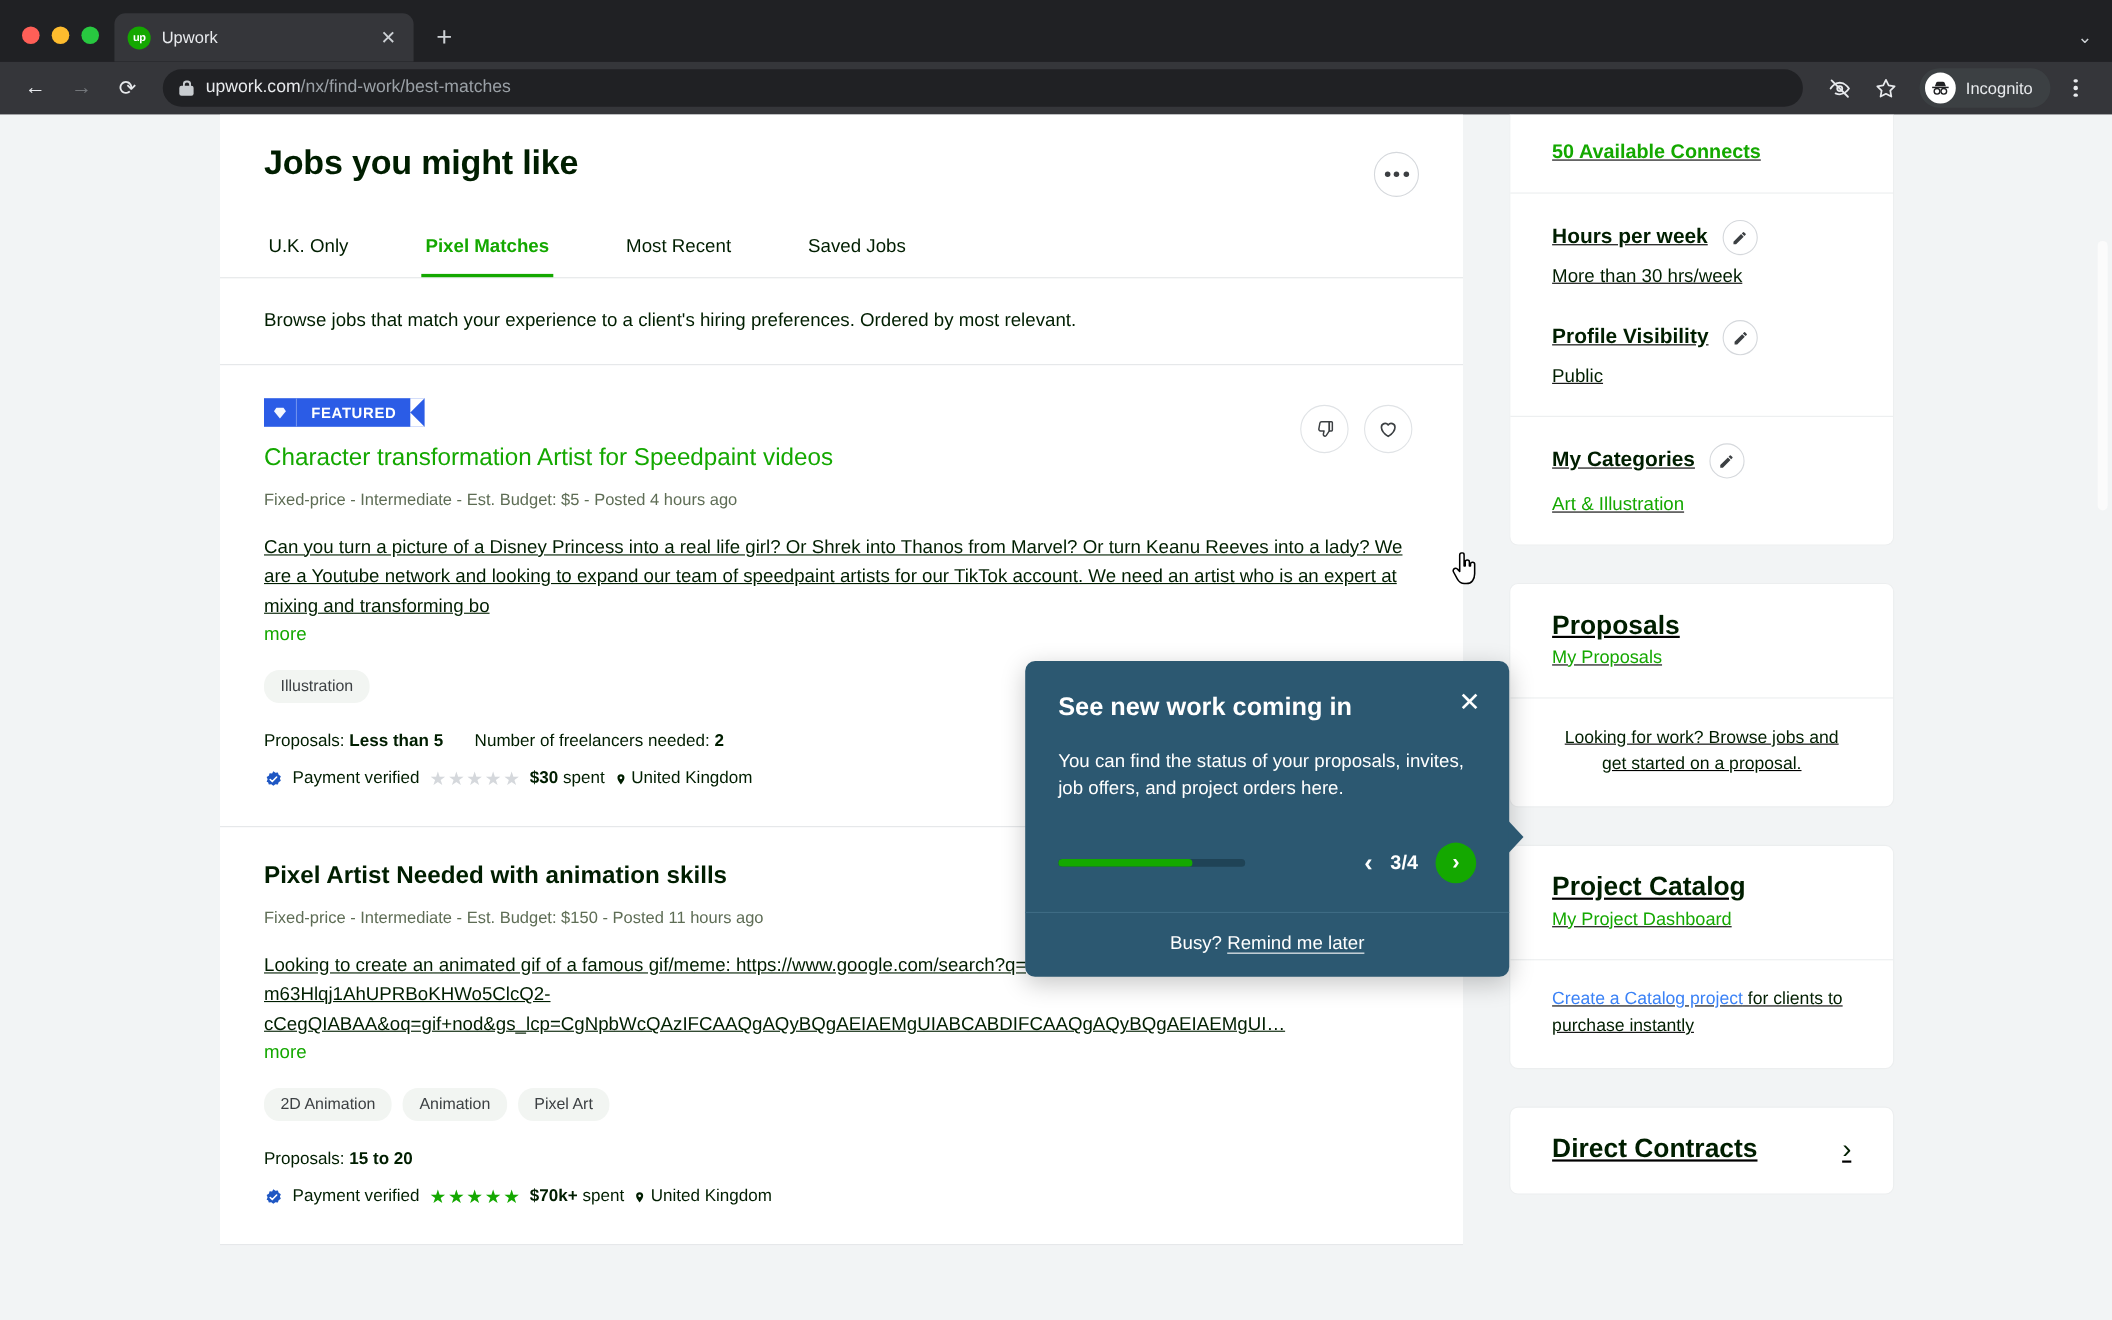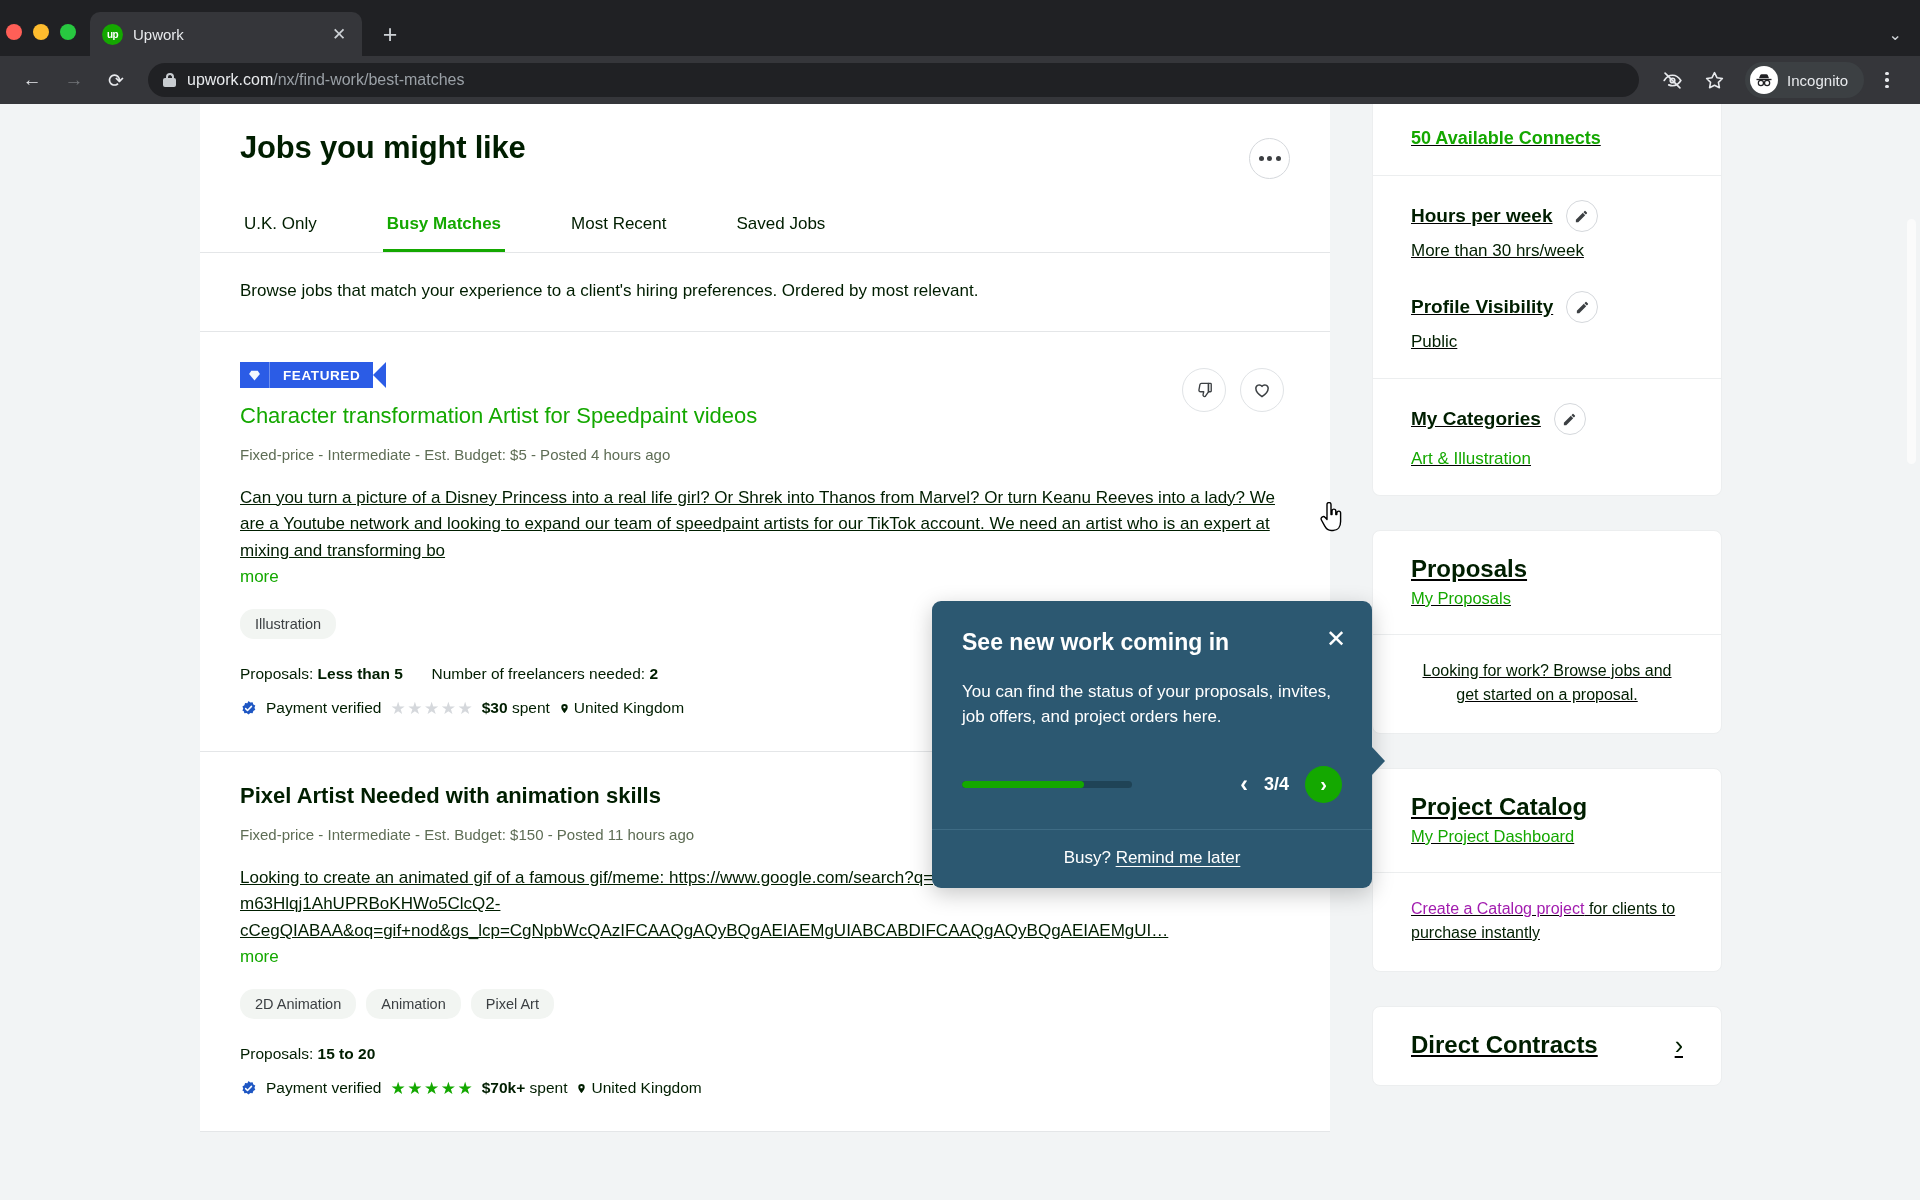--- a/index.html
+++ b/index.html
@@ -8,21 +8,21 @@
     overflow: hidden;
     font-family: "Liberation Sans", sans-serif;
     background: #202124;
   }
 
   
   #browser { width: 1920px; height: 1200px; position: relative; background: #202124; }
 
   .tabstrip {
     height: 56px; background: #202124;
-    display: flex; align-items: flex-end; position: relative;
+    display: flex; align-items: flex-end; padding-left: 14px; position: relative;
   }
   .traffic { display: flex; align-items: center; gap: 11px; padding: 0 14px 16px 6px; }
   .dot { width: 16px; height: 16px; border-radius: 50%; }
   .dot.red { background: #ff5f57; }
   .dot.yellow { background: #febc2e; }
   .dot.green { background: #28c840; }
 
   .tab {
     height: 44px; width: 272px; background: #35363a; border-radius: 10px 10px 0 0;
     display: flex; align-items: center; padding: 0 12px; gap: 10px; position: relative;
@@ -156,21 +156,21 @@
   .pencil {
     width: 32px; height: 32px; border-radius:50%; border:1px solid #d5d8dc; background:#fff;
     display:flex; align-items:center; justify-content:center;
   }
   .svalue { font-size: 17px; color: #001e00; }
   .slink { font-size: 17px; color:#14a800; }
   .sec-title { font-size: 24px; font-weight: 700; color:#001e00; margin-bottom: 6px; }
   .sec-sub { font-size: 16.5px; color:#14a800; }
   .sec-body { font-size: 16px; color:#001e00; line-height:1.5; text-align:center; }
   .sec-body.left { text-align:left; }
-  .sec-body .glink { color:#a21caf; }
+  .sec-body .glink { color:#3b82f6; }
   .row-link { display:flex; align-items:center; }
   .row-link .sec-title { margin-bottom:0; }
   .chev-right { margin-left:auto; color:#001e00; font-size: 25px; font-weight: 300; line-height:1; }
 
   
   .tip {
     position:absolute; left: 932px; top: 497px; width: 440px;
     background:#2c5871; border-radius: 9px; color:#fff; z-index: 50;
     box-shadow: 0 6px 22px rgba(0,0,0,.22);
   }
@@ -286,21 +286,21 @@
             <div class="page-title">Jobs you might like</div>
             <div class="more-circle">
               <i></i>
                 <i></i>
                 <i></i>
             </div>
           </div>
 
           <div class="tabs">
             <div class="jtab">U.K. Only</div>
-            <div class="jtab active">Busy Matches</div>
+            <div class="jtab active">Pixel Matches</div>
             <div class="jtab">Most Recent</div>
             <div class="jtab">Saved Jobs</div>
           </div>
 
           <div class="blurb">Browse jobs that match your experience to a client's hiring preferences. Ordered by most relevant.</div>
 
           <div class="job">
             <div class="featured">
               <span class="gem">
                 <svg width="13" height="13" viewBox="0 0 24 24" fill="#fff">

